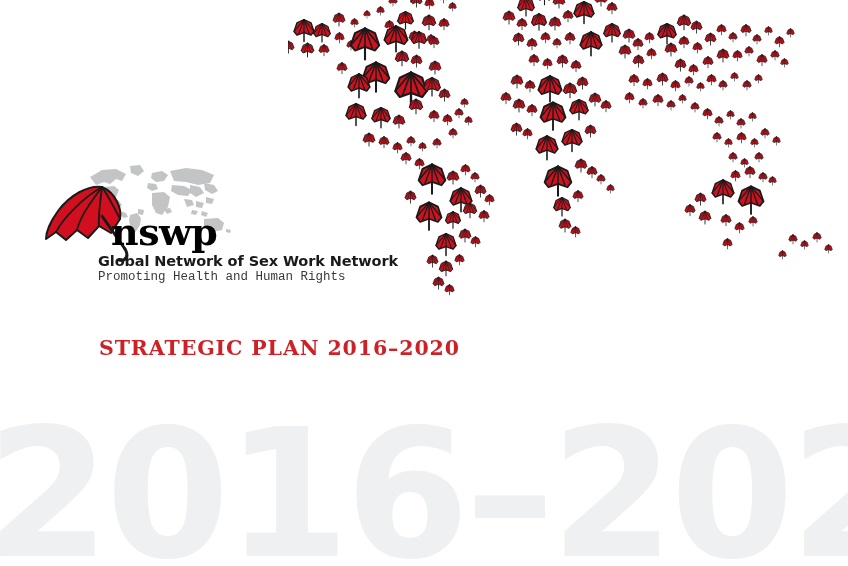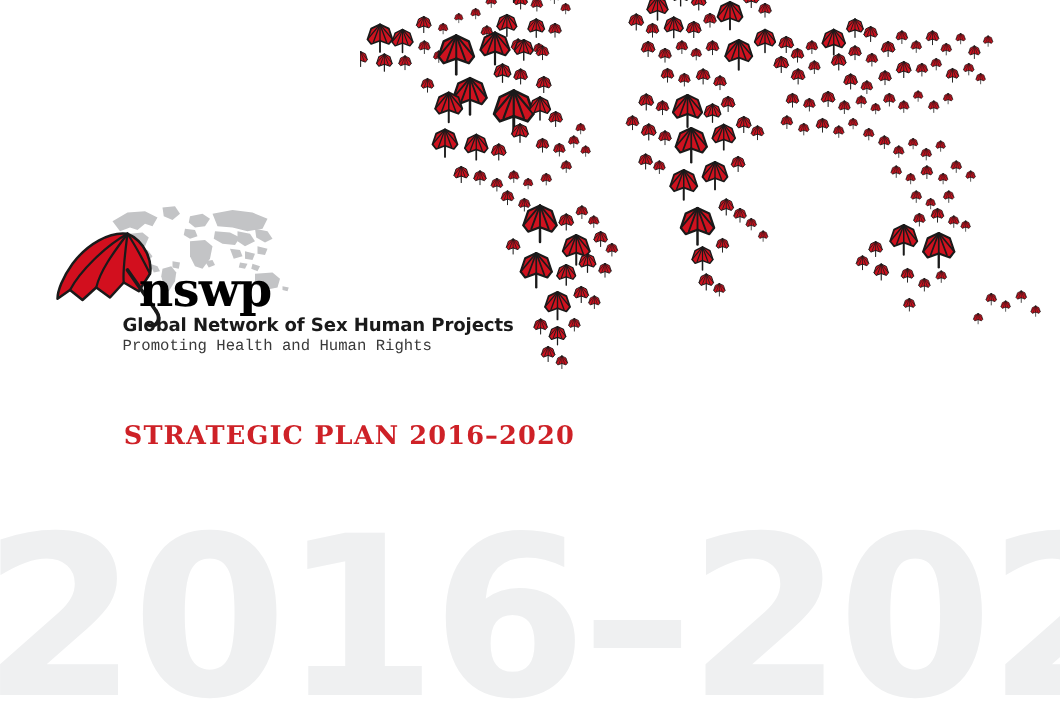--- a/index.html
+++ b/index.html
@@ -435,21 +435,21 @@
           <path d="M62 4 C 60 20, 58 34, 59 43"></path>
           <path d="M62 4 C 70 16, 76 28, 80 36"></path>
         </g>
 
         <line x1="62" y1="33" x2="85" y2="66" stroke="#1A1A1A" stroke-width="3" stroke-linecap="round"></line>
         <path d="M85 66 C 89 72, 86 79, 79 77" stroke="#1A1A1A" stroke-width="3" fill="none" stroke-linecap="round"></path>
       </svg>
     </div>
 
     <div id="logo-wordmark">nswp</div>
-    <div id="logo-tagline1">Global Network of Sex Human Projects</div>
+    <div id="logo-tagline1">Global Network of Sex Work Network</div>
     <div id="logo-tagline2">Promoting Health and Human Rights</div>
   </div>
 
   <div id="plan-title">STRATEGIC PLAN 2016–2020</div>
 
   <div id="watermark">
     <div id="watermark-text">2016–2020</div>
   </div>
 
 </div>

